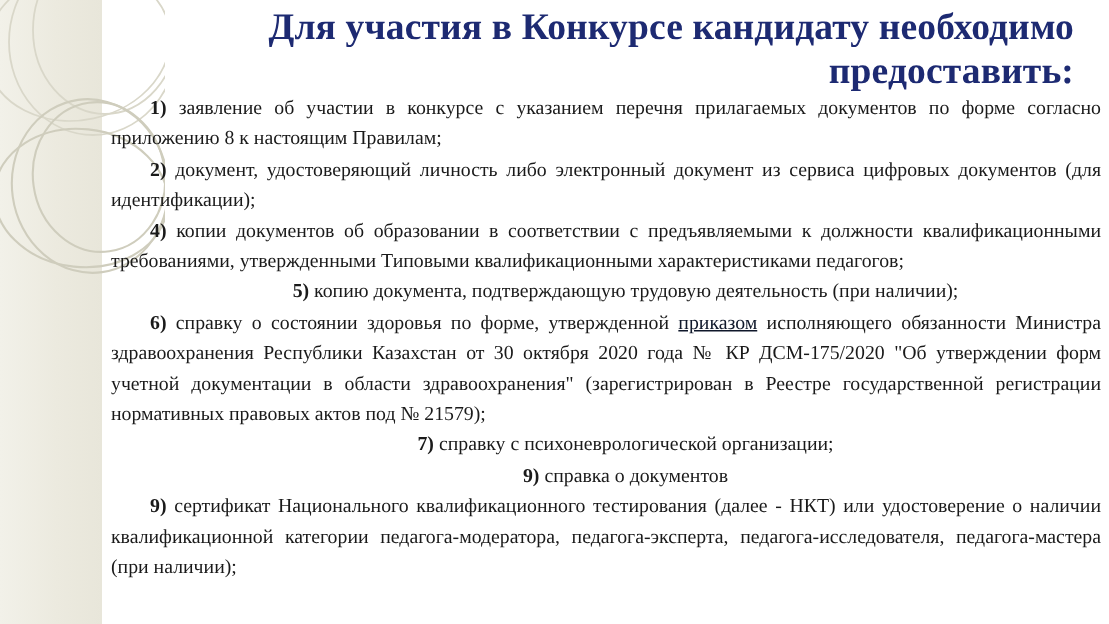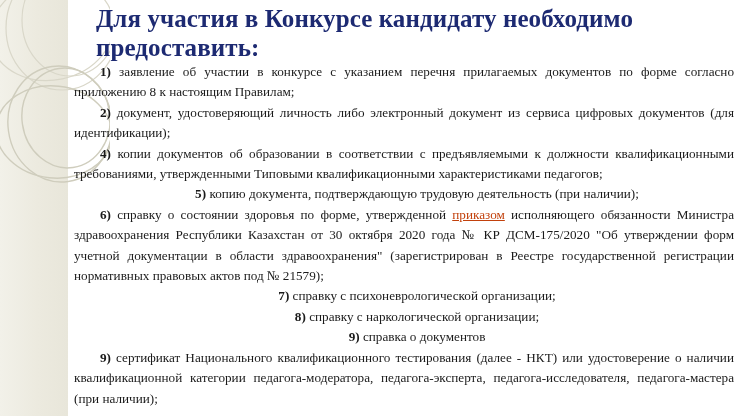--- a/index.html
+++ b/index.html
@@ -35,21 +35,21 @@
     pointer-events: none;
   }
   #deco-arcs svg { display: block; }
 
   
   #title-block {
     position: absolute;
     left: 96px;
     top: 4px;
     width: 620px;
-    text-align: left;
+    text-align: right;
   }
   .title-line {
     color: #1d2a72;
     font-weight: bold;
     font-size: 25px;
     line-height: 29px;
     letter-spacing: 0.1px;
     white-space: nowrap;
   }
 
@@ -68,21 +68,21 @@
   .para {
     margin: 0;
     text-indent: 26px;
     text-align: justify;
   }
   .para.nojust { text-align: center; }
   .num {
     font-weight: bold;
   }
   .link {
-    color: #c2410c;
+    color: #0f172a;
     text-decoration: underline;
   }
 </style>
 </head>
 <body>
 
 <div id="slide">
 
   <div id="deco-band"></div>
 
@@ -126,23 +126,20 @@
     </p>
 
     <p class="para">
       <span class="num">6)</span><span> справку о состоянии здоровья по форме,   утвержденной </span><a class="link" href="#">приказом</a><span> исполняющего обязанности Министра здравоохранения Республики Казахстан от 30 октября 2020 года № КР ДСМ-175/2020 "Об утверждении форм учетной документации в области здравоохранения" (зарегистрирован в Реестре государственной регистрации нормативных правовых актов под № 21579);</span>
     </p>
 
     <p class="para nojust">
       <span class="num">7)</span><span> справку с психоневрологической организации;</span>
     </p>
 
-    <p class="para nojust">
-      <span class="num">8)</span><span> справку с наркологической организации;</span>
-    </p>
 
     <p class="para nojust">
       <span class="num">9)</span><span> справка о документов</span>
     </p>
 
     <p class="para">
       <span class="num">9)</span><span> сертификат Национального квалификационного тестирования (далее - НКТ) или удостоверение о наличии квалификационной категории педагога-модератора, педагога-эксперта, педагога-исследователя, педагога-мастера (при наличии);</span>
     </p>
 
   </div>

